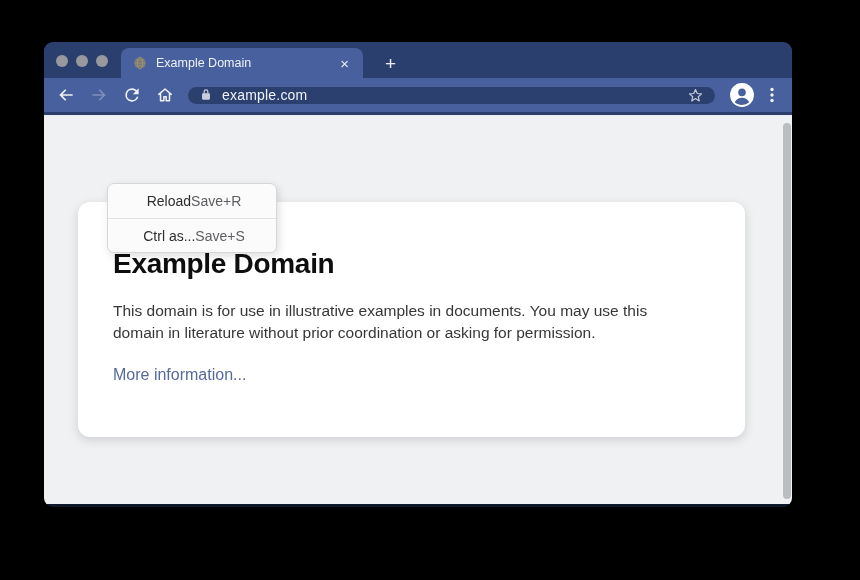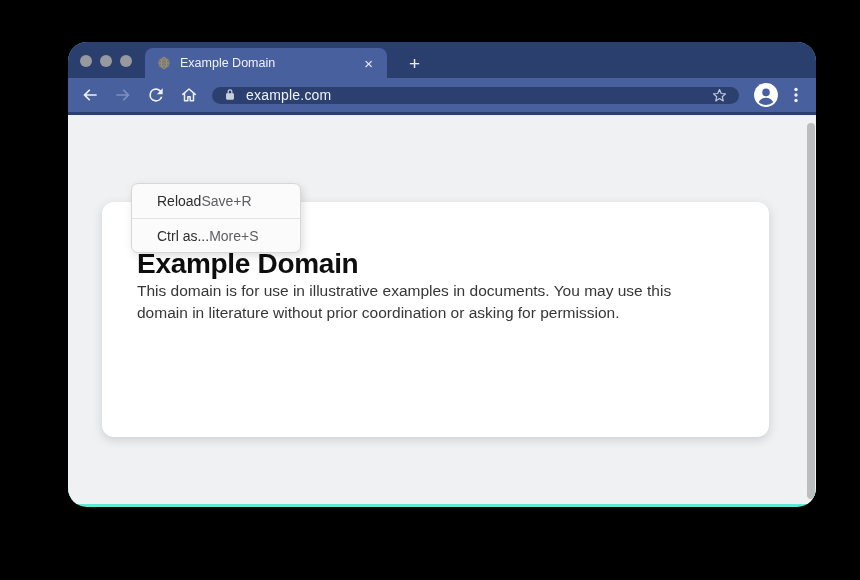--- a/index.html
+++ b/index.html
@@ -1,21 +1,21 @@
 <!DOCTYPE html>
 <html><head>
 <meta charset="utf-8">
 <style>
   * { margin: 0; padding: 0; box-sizing: border-box; }
   html, body { width: 860px; height: 580px; background: #000; overflow: hidden;
     font-family: "Liberation Sans", sans-serif; }
 
   .browser-window {
-    position: absolute; left: 68px; top: 42px; width: 748px; height: 465px;
-    border-radius: 19px; overflow: hidden; background: #5eead4;
+    position: absolute; left: 44px; top: 42px; width: 748px; height: 465px;
+    border-radius: 9px; overflow: hidden; background: #0f172a;
     box-shadow: 0 10px 30px rgba(0,0,0,0.5);
   }
 
   
   .tabstrip {
     position: relative; height: 36px; background: #2b3f6e;
     display: flex; align-items: flex-end;
   }
   .traffic-lights {
     position: absolute; left: 12px; top: 13px; display: flex; gap: 8px;
@@ -70,33 +70,33 @@
   }
 
   .content-card {
     position: absolute; left: 34px; top: 85px; width: 667px; height: 235px;
     background: #ffffff; border-radius: 12px;
     box-shadow: 0 3px 10px rgba(160,163,170,0.45);
     padding: 46px 35px 0 35px;
   }
   .page-heading { font-size: 28px; font-weight: 700; color: #0e0e0e; letter-spacing: -0.3px; }
   .page-paragraph {
-    width: 585px; font-size: 15.5px; line-height: 22px; color: #373737;
+    margin-top: 20px; width: 585px; font-size: 15.5px; line-height: 22px; color: #373737;
   }
   .page-link { display: inline-block; margin-top: 22px; font-size: 16px; color: #56699b; text-decoration: none; }
 
   
   .context-menu {
     position: absolute; left: 63px; top: 66px; width: 170px;
     background: #fbfbfb; border: 1px solid #d7d7d9; border-radius: 7px;
     box-shadow: 2px 3px 8px rgba(0,0,0,0.13);
     overflow: hidden; z-index: 5;
   }
   .context-menu-item {
-    height: 34px; display: flex; align-items: center; justify-content: flex-start;
+    height: 34px; display: flex; align-items: center; justify-content: center;
     padding: 0 21px 0 25px; font-size: 14px; cursor: default;
   }
   .context-menu-item + .context-menu-item { border-top: 1px solid #e2e2e4; }
   .menu-label { color: #2e2e30; }
   .menu-shortcut { color: #5e5e62; }
 </style>
 </head>
 <body>
 
 <div class="browser-window">
@@ -159,27 +159,28 @@
 
   <div class="viewport">
 
     <div class="scrollbar-track">
       <div class="scrollbar-thumb"></div>
     </div>
 
     <div class="content-card">
       <h1 class="page-heading">Example Domain</h1>
       <p class="page-paragraph">This domain is for use in illustrative examples in documents. You may use this domain in literature without prior coordination or asking for permission.</p>
+      <a class="page-link" href="#">More information...</a>
     </div>
 
     <div class="context-menu">
       <div class="context-menu-item">
         <span class="menu-label">Reload</span>
         <span class="menu-shortcut">Save+R</span>
       </div>
       <div class="context-menu-item">
         <span class="menu-label">Ctrl as...</span>
-        <span class="menu-shortcut">More+S</span>
+        <span class="menu-shortcut">Save+S</span>
       </div>
     </div>
 
   </div>
 </div>
 
 </body></html>

